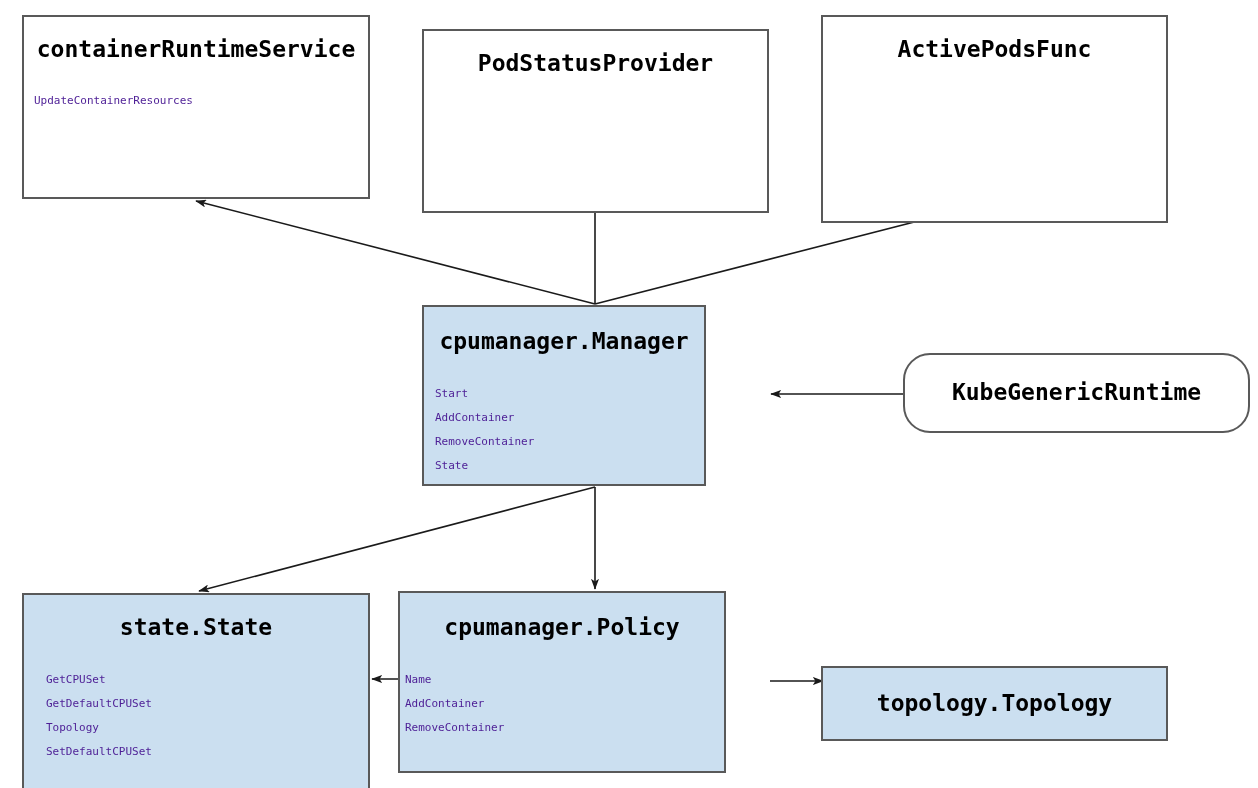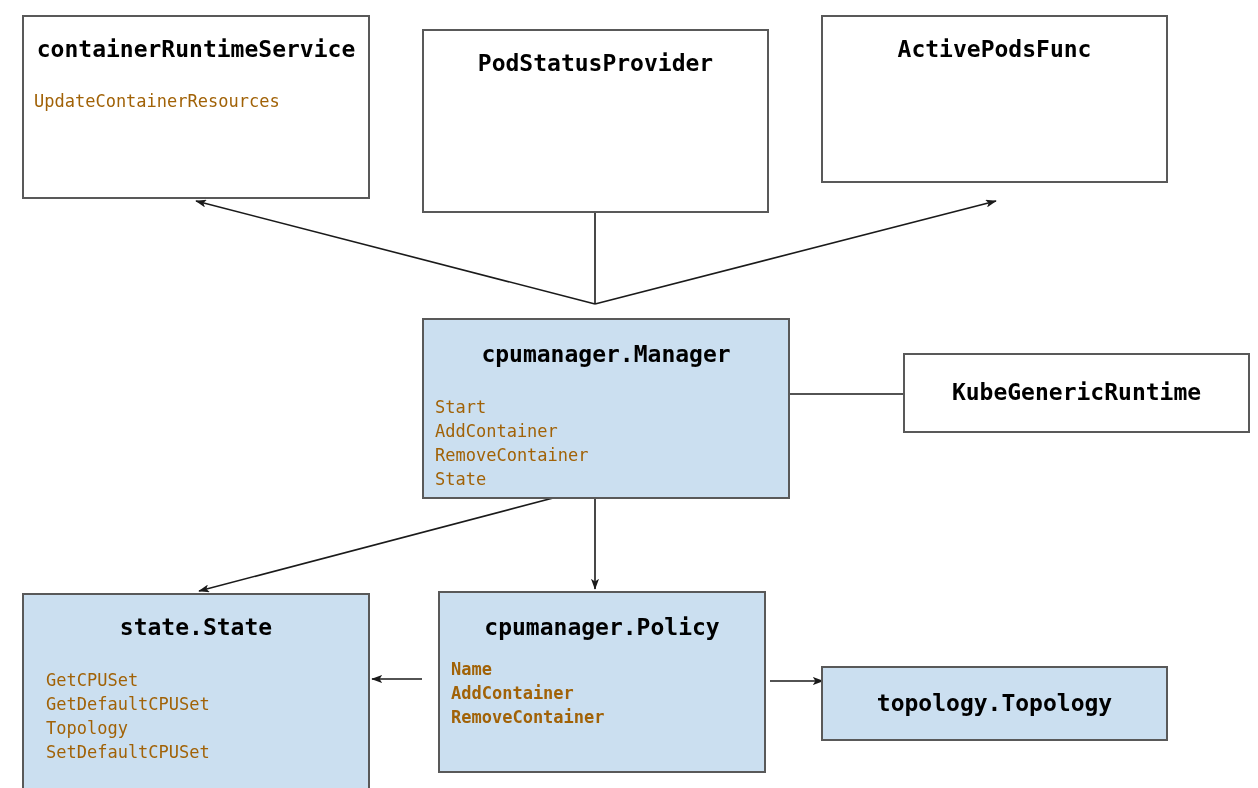--- a/index.html
+++ b/index.html
@@ -45,51 +45,51 @@
     letter-spacing: 0px;
     white-space: nowrap;
   }
   .node-members {
     margin: 0;
     padding: 0;
     list-style: none;
   }
   .node-member {
     font-family: "DejaVu Sans Mono", monospace;
-    font-size: 17px;
+    font-size: 11px;
     line-height: 24px;
-    color: #a16207;
+    color: #4c1d95;
     white-space: nowrap;
   }
 
   
   #node-container-runtime-service { left: 22px;  top: 15px;  width: 348px; height: 184px; }
   #node-pod-status-provider       { left: 422px; top: 29px;  width: 347px; height: 184px; }
-  #node-active-pods-func          { left: 821px; top: 15px;  width: 347px; height: 168px; }
-  #node-cpumanager-manager        { left: 422px; top: 318px; width: 368px; height: 181px; }
-  #node-kube-generic-runtime      { left: 903px; top: 353px; width: 347px; height: 80px;  }
+  #node-active-pods-func          { left: 821px; top: 15px;  width: 347px; height: 208px; }
+  #node-cpumanager-manager        { left: 422px; top: 305px; width: 284px; height: 181px; }
+  #node-kube-generic-runtime      { left: 903px; top: 353px; width: 347px; height: 80px; border-radius: 27px;  }
   #node-state-state               { left: 22px;  top: 593px; width: 348px; height: 220px; }
-  #node-cpumanager-policy         { left: 438px; top: 591px; width: 328px; height: 182px; }
+  #node-cpumanager-policy         { left: 398px; top: 591px; width: 328px; height: 182px; }
   #node-topology-topology         { left: 821px; top: 666px; width: 347px; height: 75px;  }
 
   
   #node-container-runtime-service .node-title { margin-top: 19px; }
   #node-pod-status-provider .node-title       { margin-top: 19px; }
   #node-active-pods-func .node-title          { margin-top: 19px; }
   #node-cpumanager-manager .node-title        { margin-top: 21px; }
   #node-kube-generic-runtime .node-title      { margin-top: 24px; }
   #node-state-state .node-title               { margin-top: 19px; }
   #node-cpumanager-policy .node-title         { margin-top: 21px; }
   #node-topology-topology .node-title         { margin-top: 22px; }
 
   
   #node-container-runtime-service .node-members { margin-top: 27px; padding-left: 10px; }
   #node-cpumanager-manager .node-members        { margin-top: 28px; padding-left: 11px; }
   #node-state-state .node-members               { margin-top: 28px; padding-left: 22px; }
-  #node-cpumanager-policy .node-members         { margin-top: 17px; padding-left: 11px; font-weight: bold; }
+  #node-cpumanager-policy .node-members         { margin-top: 28px; padding-left: 5px; }
 </style>
 </head>
 <body>
 
 <div id="diagram-canvas">
 
   <svg id="edge-layer" viewBox="0 0 1258 788" width="1258" height="788" xmlns="http://www.w3.org/2000/svg">
     <defs>
       <marker id="arrowhead" markerWidth="11" markerHeight="8" refX="10.2" refY="4" orient="auto" markerUnits="userSpaceOnUse">
         <path d="M0,0 L11,4 L0,8 L2.6,4 Z" fill="#1a1a1a"></path>

